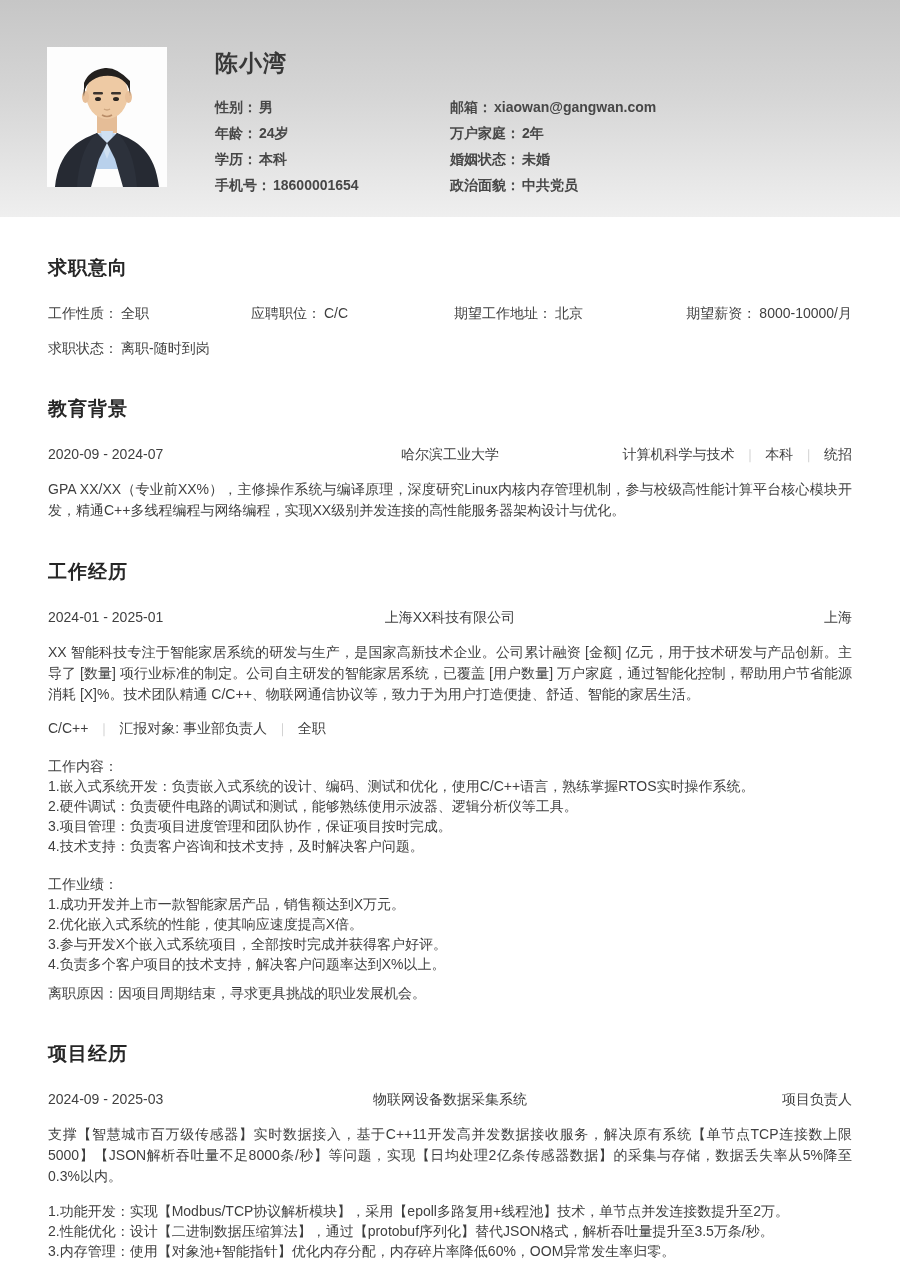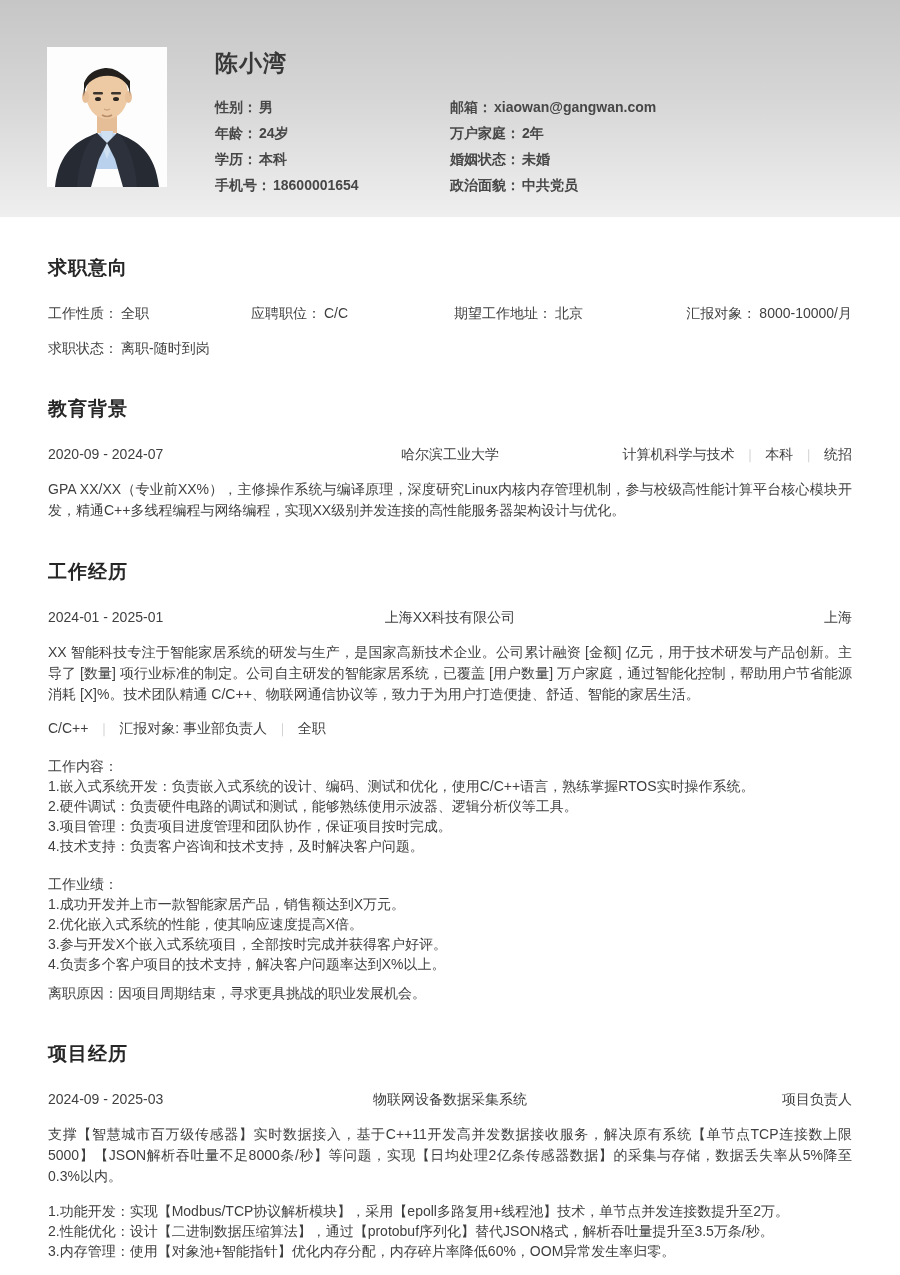--- a/index.html
+++ b/index.html
@@ -136,21 +136,21 @@
       <div class="intent-cell cell-w1">
         <span>工作性质：</span><span class="val">全职</span>
       </div>
       <div class="intent-cell cell-w2">
         <span>应聘职位：</span><span class="val">C/C</span>
       </div>
       <div class="intent-cell cell-w3">
         <span>期望工作地址：</span><span class="val">北京</span>
       </div>
       <div class="intent-cell cell-right">
-        <span>汇报对象：</span><span class="val">8000-10000/月</span>
+        <span>期望薪资：</span><span class="val">8000-10000/月</span>
       </div>
     </div>
     <div class="intent-row">
       <div class="intent-cell">
         <span>求职状态：</span><span class="val">离职-随时到岗</span>
       </div>
     </div>
   </div>
 
   <div class="section">

